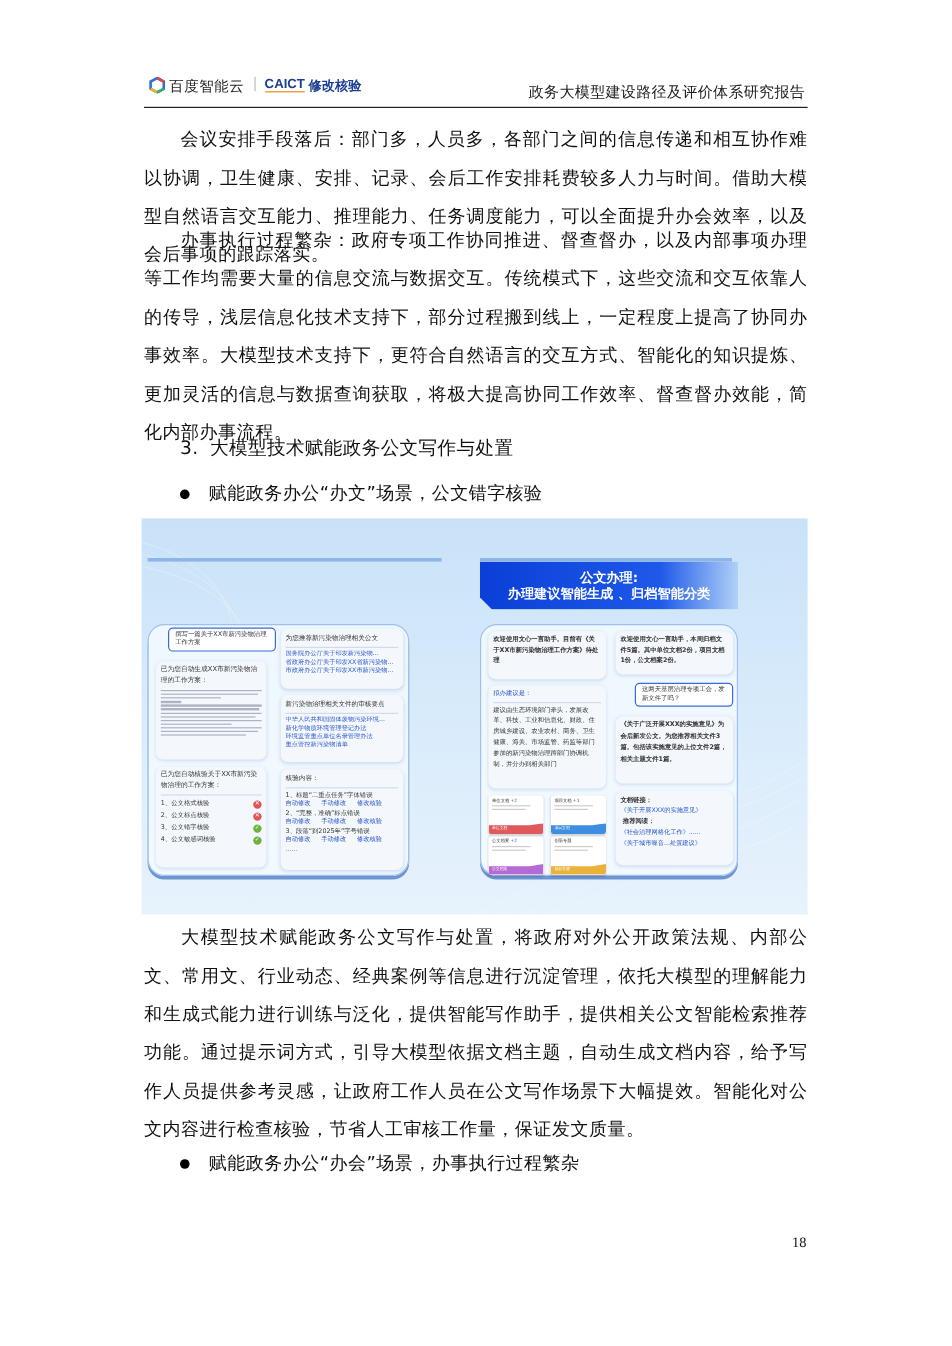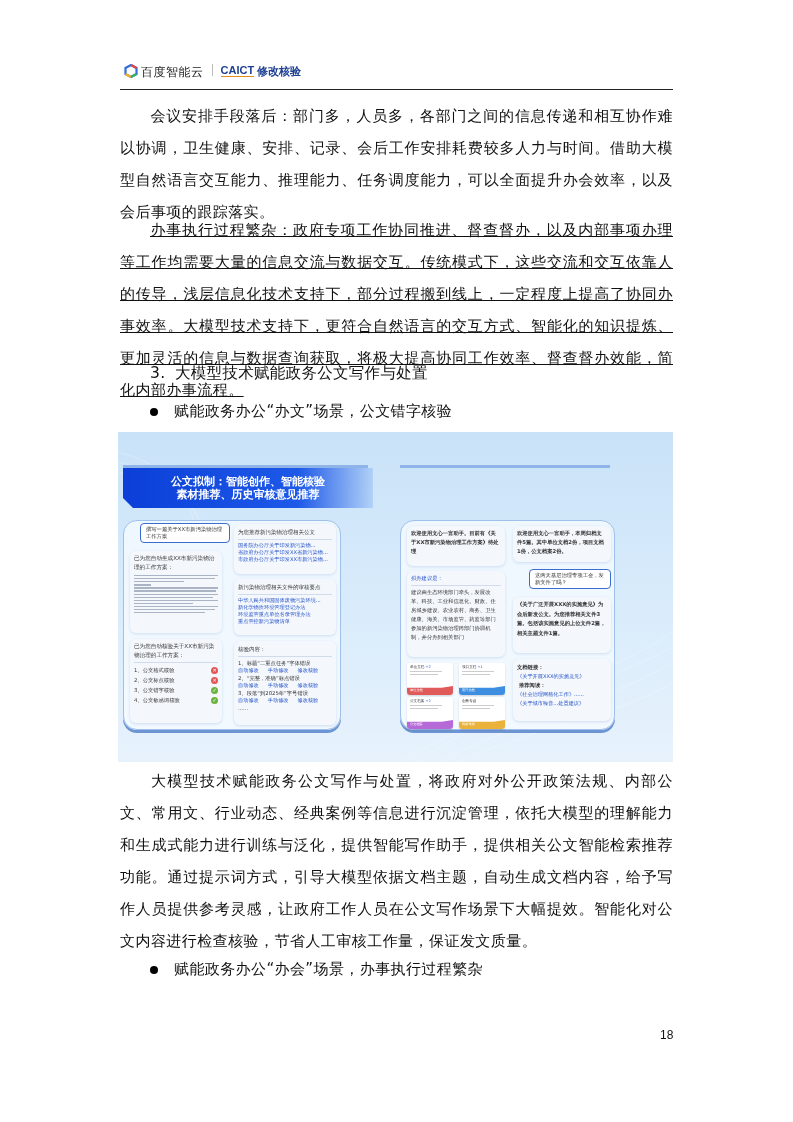--- a/index.html
+++ b/index.html
@@ -54,45 +54,46 @@
   .status-fail { background: #e05656; }
   .status-pass { background: #6cb33e; }
   .actions { display: flex; gap: 9px; color: #2552c7; font-size: 5.2px; line-height: 7px; }
   .divider { height: 1px; background: #d0dcec; margin: 2px 0; }
 
   .mini-card { position: absolute; width: 46px; height: 32px; background: #fff; border-radius: 3px; box-shadow: 0 1px 2px rgba(0,0,0,0.15); overflow: hidden; font-size: 3.2px; line-height: 4px; color: #555; padding: 2px 3px; }
   .mini-card .mini-title { font-size: 3.6px; color: #333; }
   .mini-card .mini-foot { position: absolute; left: 0; right: 0; bottom: 0; height: 9px; color: #fff; font-size: 3.2px; line-height: 9px; padding-left: 3px;
     clip-path: polygon(0 20%, 75% 20%, 100% 0, 100% 100%, 0 100%); }
 
-  .page-number { position: absolute; left: 660px; top: 1028px; font-size: 12px; color: #111; font-family: Liberation Sans, sans-serif; }
+  .page-number { position: absolute; left: 660px; top: 1028px; font-size: 12px; color: #111; font-family: Liberation Serif, serif; }
 </style>
 </head>
 <body>
 
 <div class="header">
   <div class="logo-group">
     <span class="baidu-icon">
       <svg width="14" height="14" viewBox="0 0 14 14">
         <polygon points="7,1 12.5,4 12.5,10 7,13 1.5,10 1.5,4" fill="none" stroke="#2f6fe0" stroke-width="2.2"></polygon>
         <path d="M7,1 L12.5,4" stroke="#e9463b" stroke-width="2.2"></path>
         <path d="M1.5,10 L7,13" stroke="#f2b227" stroke-width="2.2"></path>
         <path d="M12.5,10 L7,13" stroke="#39b065" stroke-width="2.2"></path>
       </svg>
     </span>
     <span class="baidu-text">百度智能云</span>
     <span class="logo-sep"></span>
     <span class="caict-en">CAICT</span>
     <span class="caict-cn">修改核验</span>
   </div>
+  <div class="header-title">政务大模型建设路径及评价体系研究报告</div>
 </div>
 
 <p class="para" style="top:100px;"><span class="indent"></span><span>会议安排手段落后：部门多，人员多，各部门之间的信息传递和相互协作难以协调，卫生健康、安排、记录、会后工作安排耗费较多人力与时间。借助大模型自然语言交互能力、推理能力、任务调度能力，可以全面提升办会效率，以及会后事项的跟踪落实。</span></p>
 
-<p class="para" style="top:214px;text-decoration:underline;"><span class="indent"></span><span>办事执行过程繁杂：政府专项工作协同推进、督查督办，以及内部事项办理等工作均需要大量的信息交流与数据交互。传统模式下，这些交流和交互依靠人的传导，浅层信息化技术支持下，部分过程搬到线上，一定程度上提高了协同办事效率。大模型技术支持下，更符合自然语言的交互方式、智能化的知识提炼、更加灵活的信息与数据查询获取，将极大提高协同工作效率、督查督办效能，简化内部办事流程。</span></p>
+<p class="para" style="top:184px;"><span class="indent"></span><span>办事执行过程繁杂：政府专项工作协同推进、督查督办，以及内部事项办理等工作均需要大量的信息交流与数据交互。传统模式下，这些交流和交互依靠人的传导，浅层信息化技术支持下，部分过程搬到线上，一定程度上提高了协同办事效率。大模型技术支持下，更符合自然语言的交互方式、智能化的知识提炼、更加灵活的信息与数据查询获取，将极大提高协同工作效率、督查督办效能，简化内部办事流程。</span></p>
 
 <div class="section-title">
   <span class="num">3.</span><span>大模型技术赋能政务公文写作与处置</span>
 </div>
 
 <div class="bullet" style="top:402px;">
   <span class="dot"></span>
   <span>赋能政务办公“办文”场景，公文错字核验</span>
 </div>
 
@@ -103,25 +104,25 @@
         <path d="M0,30 C90,50 130,130 0,210"></path>
         <path d="M0,40 C100,60 140,140 0,220"></path>
       <path d="M300,330 C400,260 480,250 555,200"></path>
         <path d="M280,330 C390,270 470,260 555,215"></path>
         <path d="M320,330 C420,280 490,270 555,230"></path>
       <path d="M340,330 C430,290 500,285 555,250"></path>
     </g>
   </svg>
 
   <div class="banner-edge" style="left:5px;width:245px;"></div>
-  <div class="banner banner-left">
-    <div>公文拟制：智能创作、智能核验</div>
-    <div>素材推荐、历史审核意见推荐</div>
-  </div>
   <div class="banner-edge" style="left:282px;width:210px;"></div>
+  <div class="banner banner-right">
+    <div>公文办理:</div>
+    <div>办理建议智能生成 、归档智能分类</div>
+  </div>
 
   <div class="panel panel-left">
     <div class="chat-bubble" style="left:16px;top:2px;width:90px;height:20px;">撰写一篇关于XX市新污染物治理工作方案</div>
 
     <div class="card" style="left:6px;top:30px;width:92px;height:82px;">
       <div class="card-title" style="font-size:5.6px;line-height:9px;">已为您自动生成XX市新污染物治理的工作方案：</div>
       <div class="fake-lines">
         <div style="width:100%"></div>
           <div style="width:96%"></div>
           <div style="width:60%"></div>

